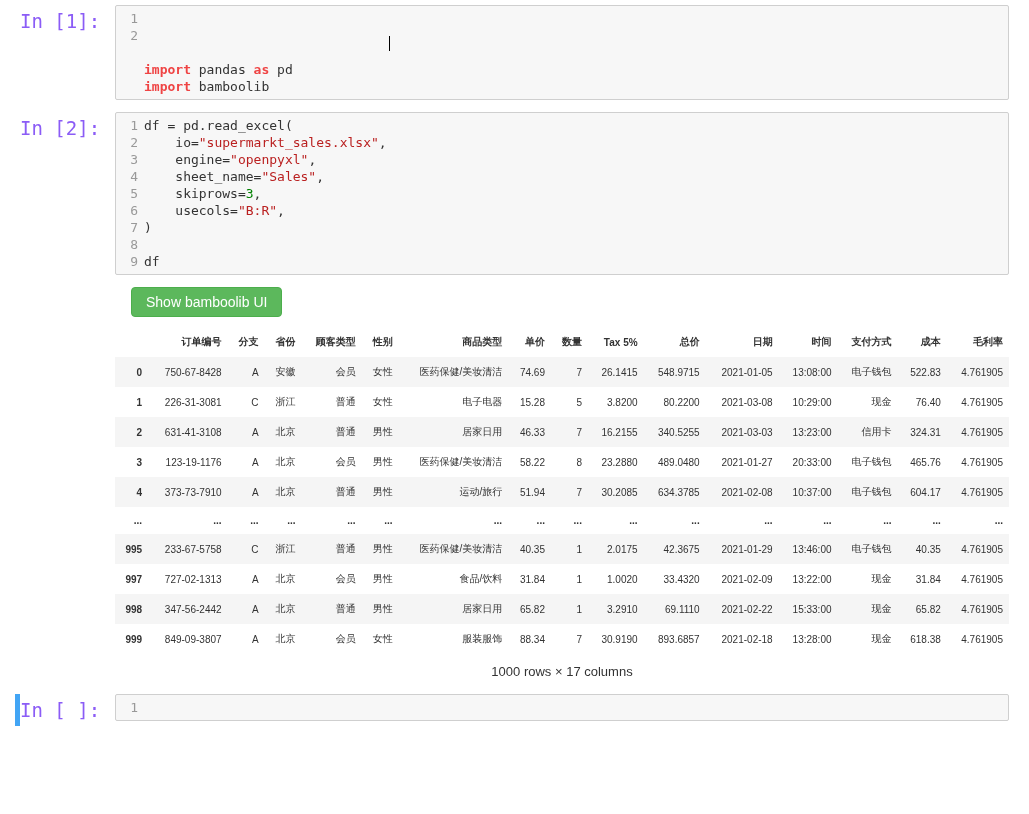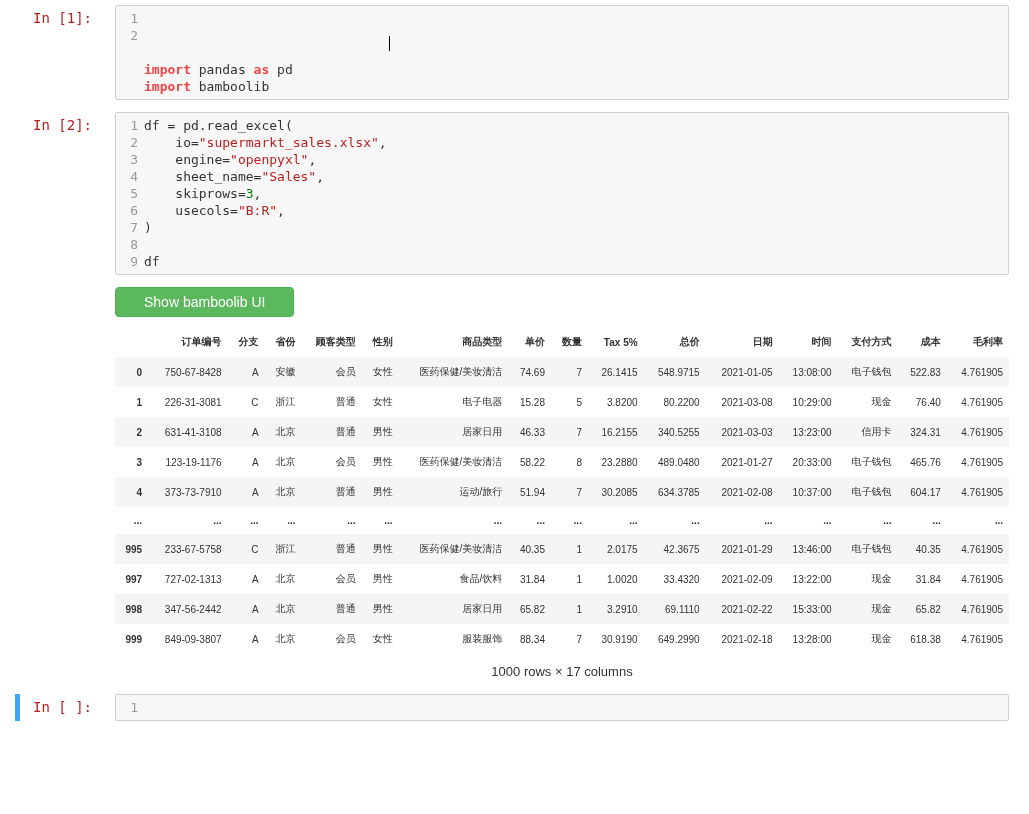--- a/index.html
+++ b/index.html
@@ -20,25 +20,25 @@
       position: absolute;
       left: -5px;
       top: 0;
       bottom: 0;
       width: 5px;
       background: #42A5F5;
     }
     .prompt {
       width: 95px;
       flex-shrink: 0;
-      text-align: center;
+      text-align: left;
       padding: 5px 10px 5px 0;
       font-family: monospace;
-      font-size: 14px;
-      color: #b91c1c;
+      font-size: 19px;
+      color: #8b5cf6;
     }
     .cell-body {
       flex: 1;
       min-width: 0;
     }
     .code-input {
       border: 1px solid #cfcfcf;
       background: #f7f7f7;
       border-radius: 2px;
       display: flex;
@@ -75,24 +75,25 @@
     .num { color: #008000; }
     .output-area {
       margin-top: 8px;
       margin-left: 95px;
     }
     .bamboo-btn {
       background: #5cb85c;
       color: #fff;
       border: 1px solid #4cae4c;
       border-radius: 4px;
-      padding: 6px 28px;
+      padding: 6px 14px;
       font-size: 14px;
       cursor: pointer;
       margin-bottom: 10px;
+      margin-left: 16px;
     }
     table.dataframe {
       border-collapse: collapse;
       font-size: 10px;
       width: 100%;
     }
     table.dataframe th, table.dataframe td {
       text-align: right;
       padding: 8px 6px;
       vertical-align: middle;
@@ -332,21 +333,21 @@
             <th>999</th>
             <td>849-09-3807</td>
             <td>A</td>
             <td>北京</td>
             <td>会员</td>
             <td>女性</td>
             <td>服装服饰</td>
             <td>88.34</td>
             <td>7</td>
             <td>30.9190</td>
-            <td>649.2990</td>
+            <td>893.6857</td>
             <td>2021-02-18</td>
             <td>13:28:00</td>
             <td>现金</td>
             <td>618.38</td>
             <td>4.761905</td>
           </tr>
         </tbody>
     </table>
   </div>
   <p class="shape-info">1000 rows × 17 columns</p>

